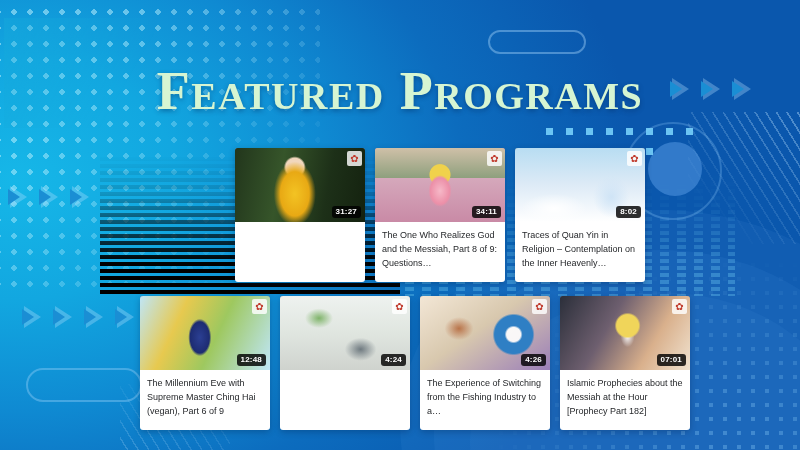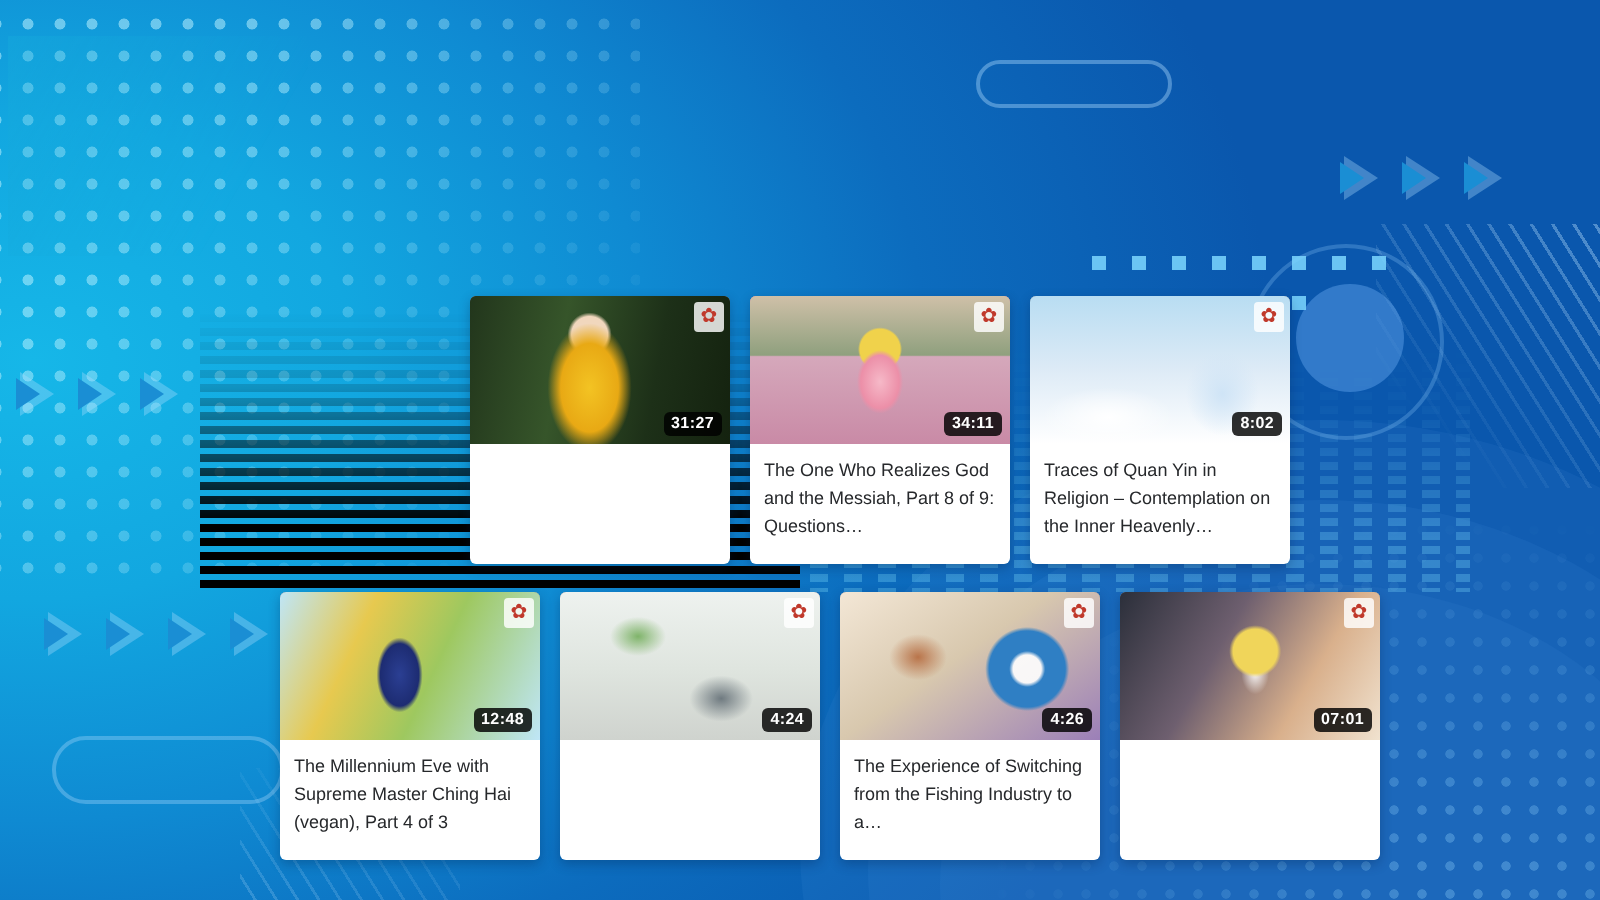--- a/index.html
+++ b/index.html
@@ -306,20 +306,21 @@
   </div>
   <div class="tri-row" id="tri-bottomleft">
     <span class="tri"></span>
       <span class="tri"></span>
       <span class="tri"></span>
     <span class="tri"></span>
       <span class="tri"></span>
       <span class="tri"></span>
   </div>
 
+  <div id="title">Featured Programs</div>
 
   <div class="row" id="row-1">
 
     <div class="card">
       <div class="thumb">
         <div class="art art-vegan"></div>
         <div class="logo-badge">✿</div>
         <div class="duration">31:27</div>
       </div>
     </div>
@@ -345,21 +346,21 @@
   </div>
 
   <div class="row" id="row-2">
 
     <div class="card">
       <div class="thumb">
         <div class="art art-millennium"></div>
         <div class="logo-badge">✿</div>
         <div class="duration">12:48</div>
       </div>
-      <div class="caption">The Millennium Eve with Supreme Master Ching Hai (vegan), Part 4 of 3</div>
+      <div class="caption">The Millennium Eve with Supreme Master Ching Hai (vegan), Part 6 of 9</div>
     </div>
 
     <div class="card">
       <div class="thumb">
         <div class="art art-service"></div>
         <div class="logo-badge">✿</div>
         <div class="duration">4:24</div>
       </div>
     </div>
 
@@ -371,17 +372,18 @@
       </div>
       <div class="caption">The Experience of Switching from the Fishing Industry to a…</div>
     </div>
 
     <div class="card">
       <div class="thumb">
         <div class="art art-islamic"></div>
         <div class="logo-badge">✿</div>
         <div class="duration">07:01</div>
       </div>
+      <div class="caption">Islamic Prophecies about the Messiah at the Hour [Prophecy Part 182]</div>
     </div>
 
   </div>
 
 </div>
 
 </body></html>

